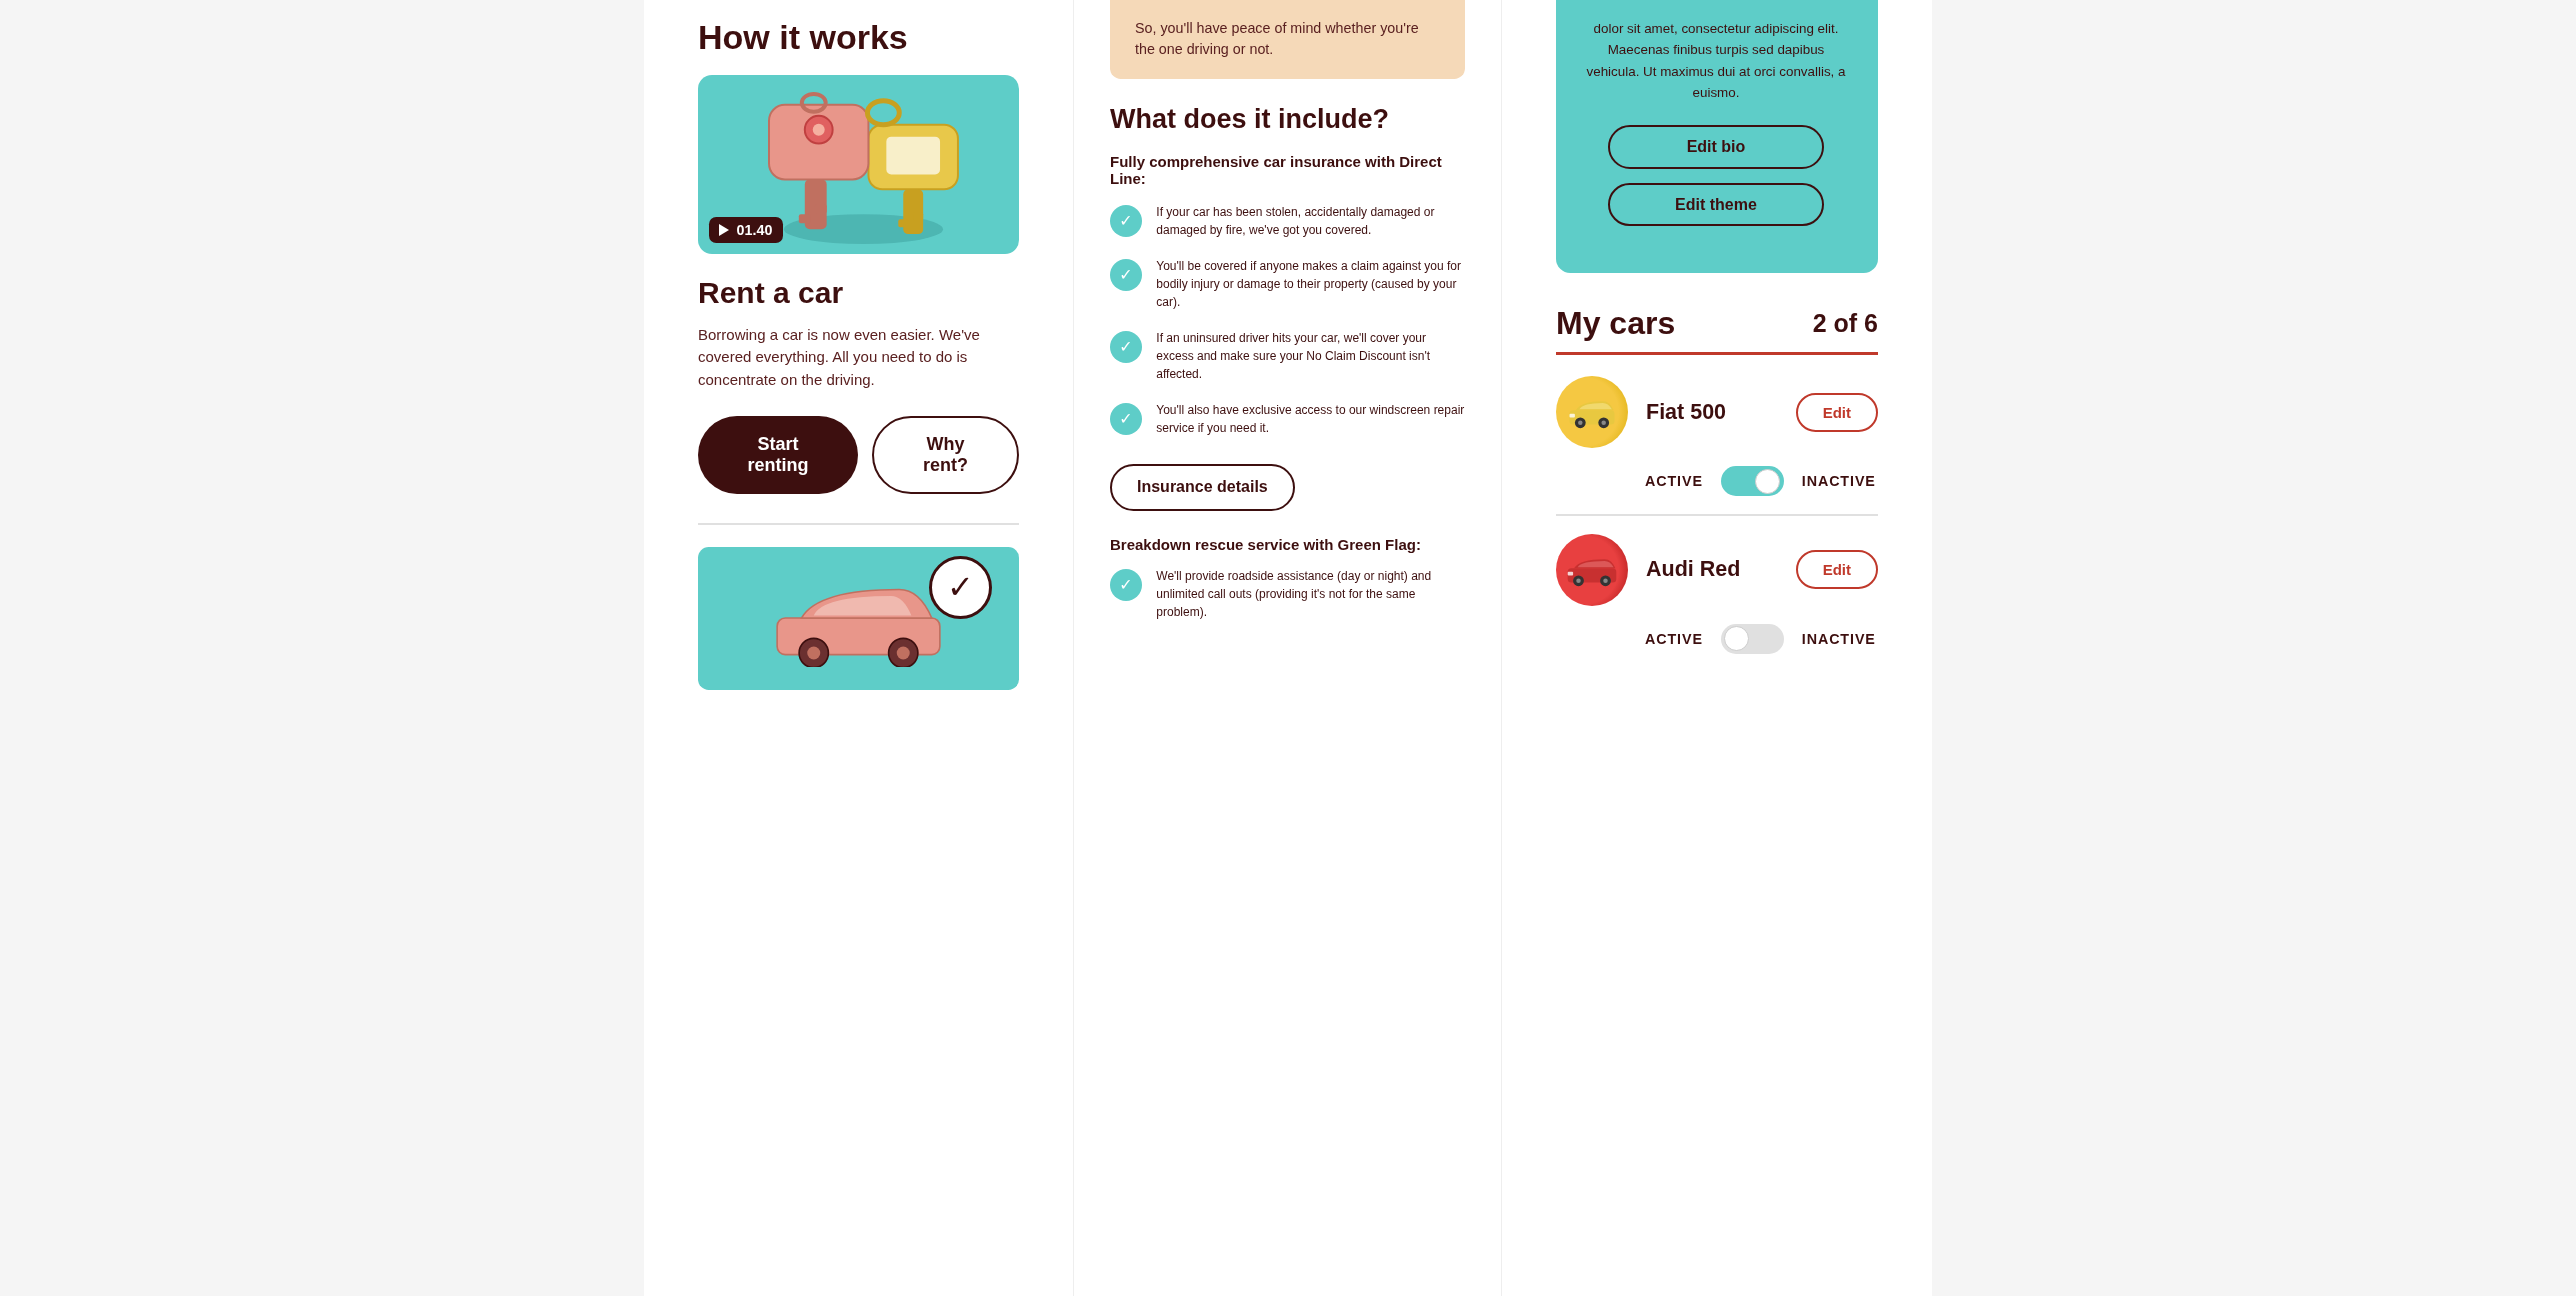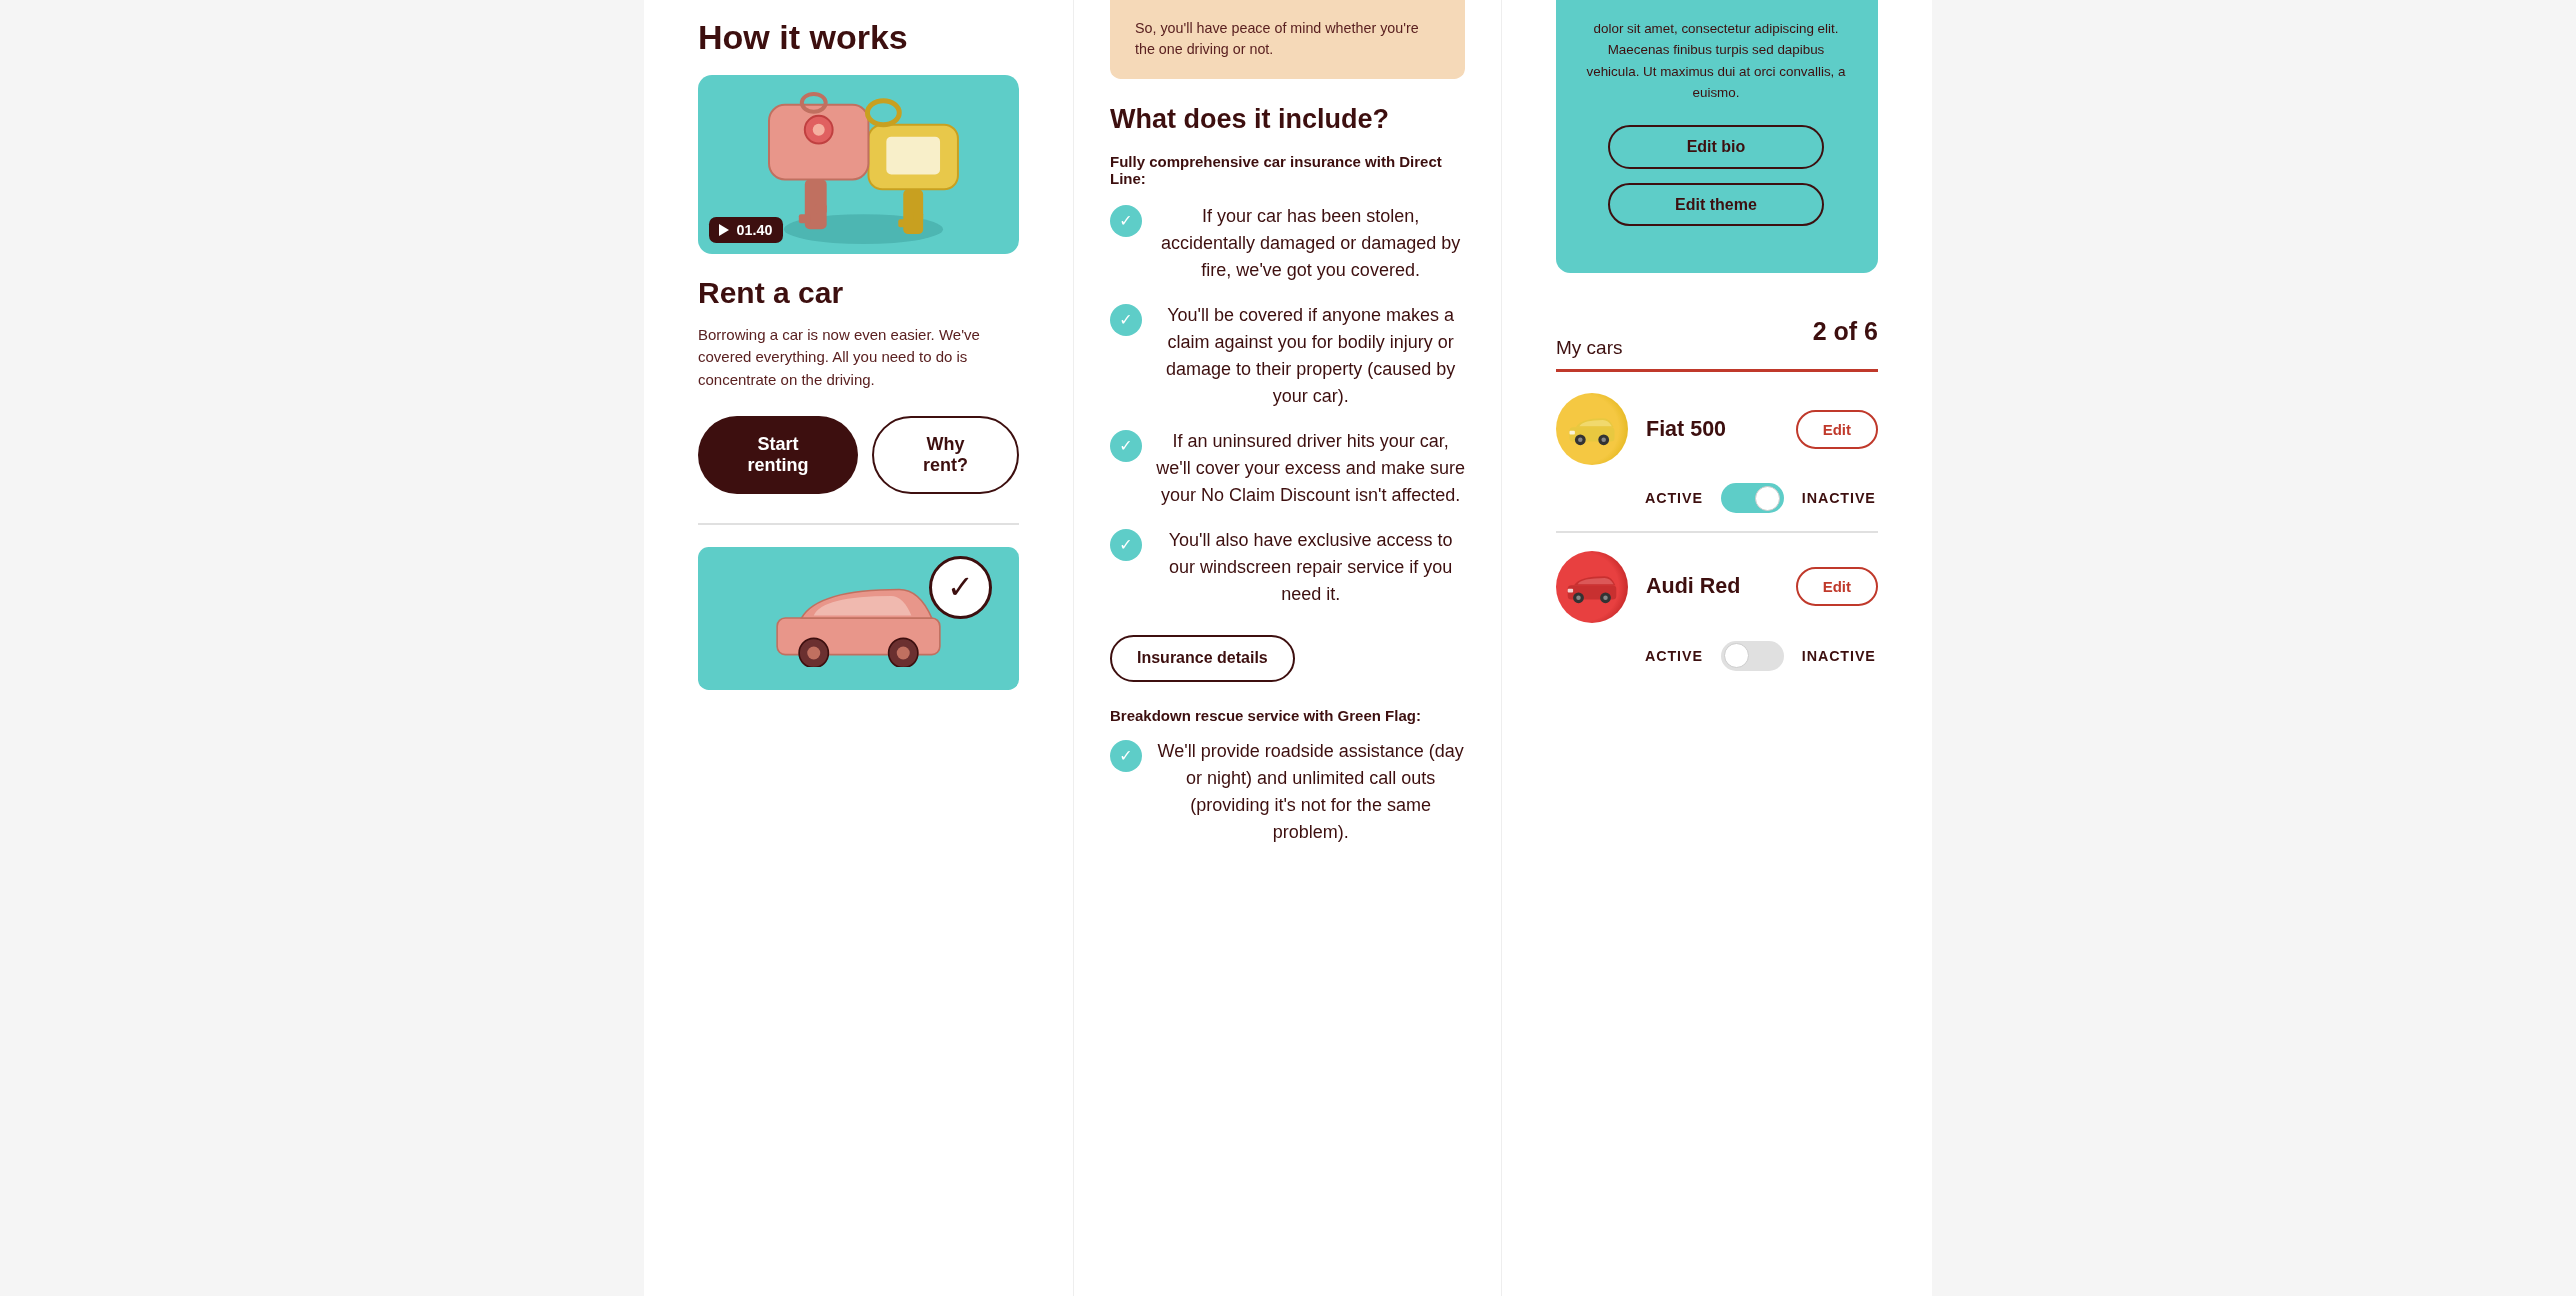--- a/index.html
+++ b/index.html
@@ -177,24 +177,23 @@
       border-radius: 50%;
       background: #5ecdc8;
       display: flex;
       align-items: center;
       justify-content: center;
       font-size: 16px;
       color: #fff;
       margin-top: 1.8px;
     }
     .check-text {
-      font-size: 18px;
+      font-size: 12px;
       color: #3d0f0f;
       line-height: 1.5;
-      text-align: center;
     }
     .insurance-details-btn {
       background: transparent;
       border: 2.2px solid #3d0f0f;
       border-radius: 45px;
       padding: 12.5px 25px;
       font-size: 16px;
       font-weight: 600;
       color: #3d0f0f;
       cursor: pointer;
@@ -240,24 +239,23 @@
       margin: 0 auto 14.3px auto;
       text-align: center;
     }
     .my-cars-header {
       display: flex;
       align-items: center;
       justify-content: space-between;
       margin-bottom: 10.7px;
     }
     .my-cars-title {
-      font-size: 19px;
-      font-weight: 400;
-      color: #3d0f0f;
-      margin-top: 32px;
+      font-size: 32px;
+      font-weight: 700;
+      color: #3d0f0f;
     }
     .cars-count {
       font-size: 25px;
       font-weight: 800;
       color: #3d0f0f;
     }
     .divider-red {
       height: 2.7px;
       background: #c0392b;
       margin-bottom: 21.5px;

